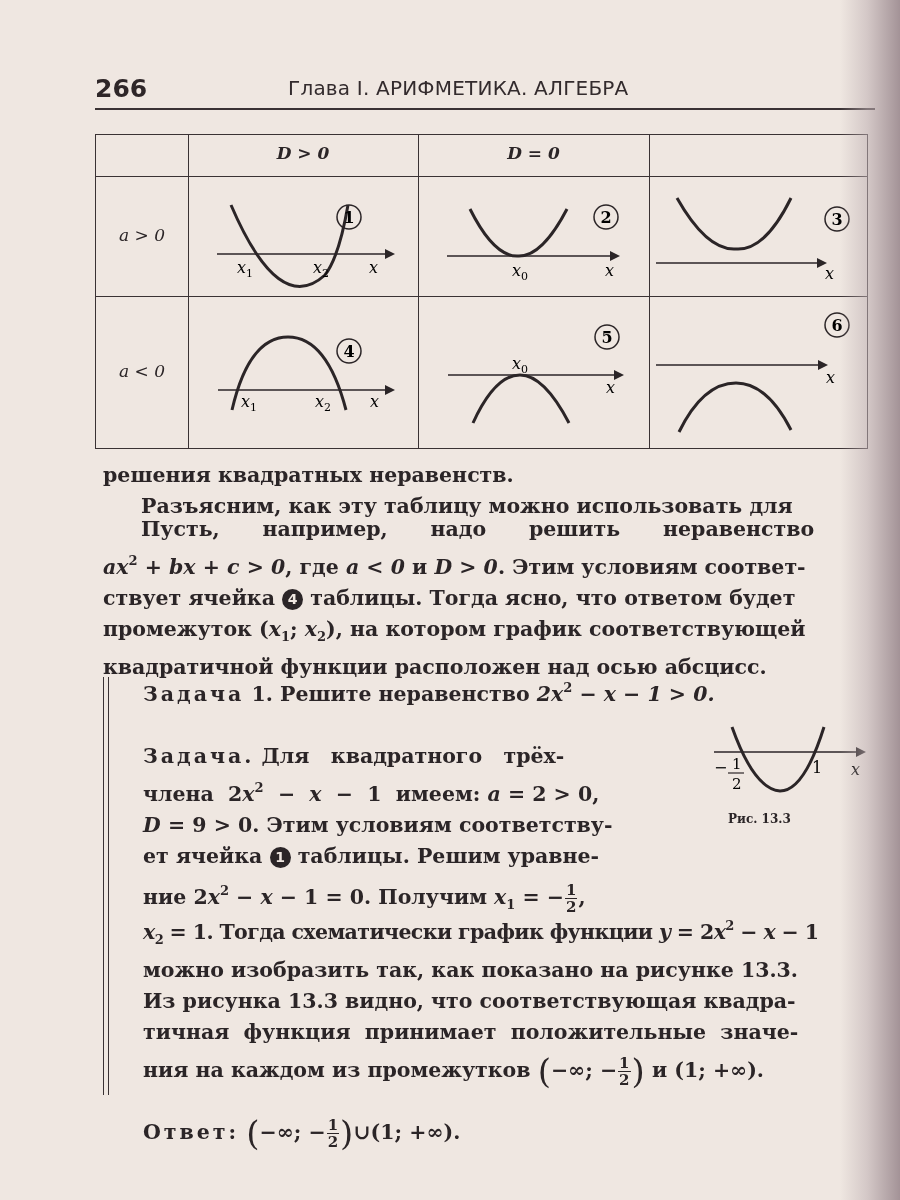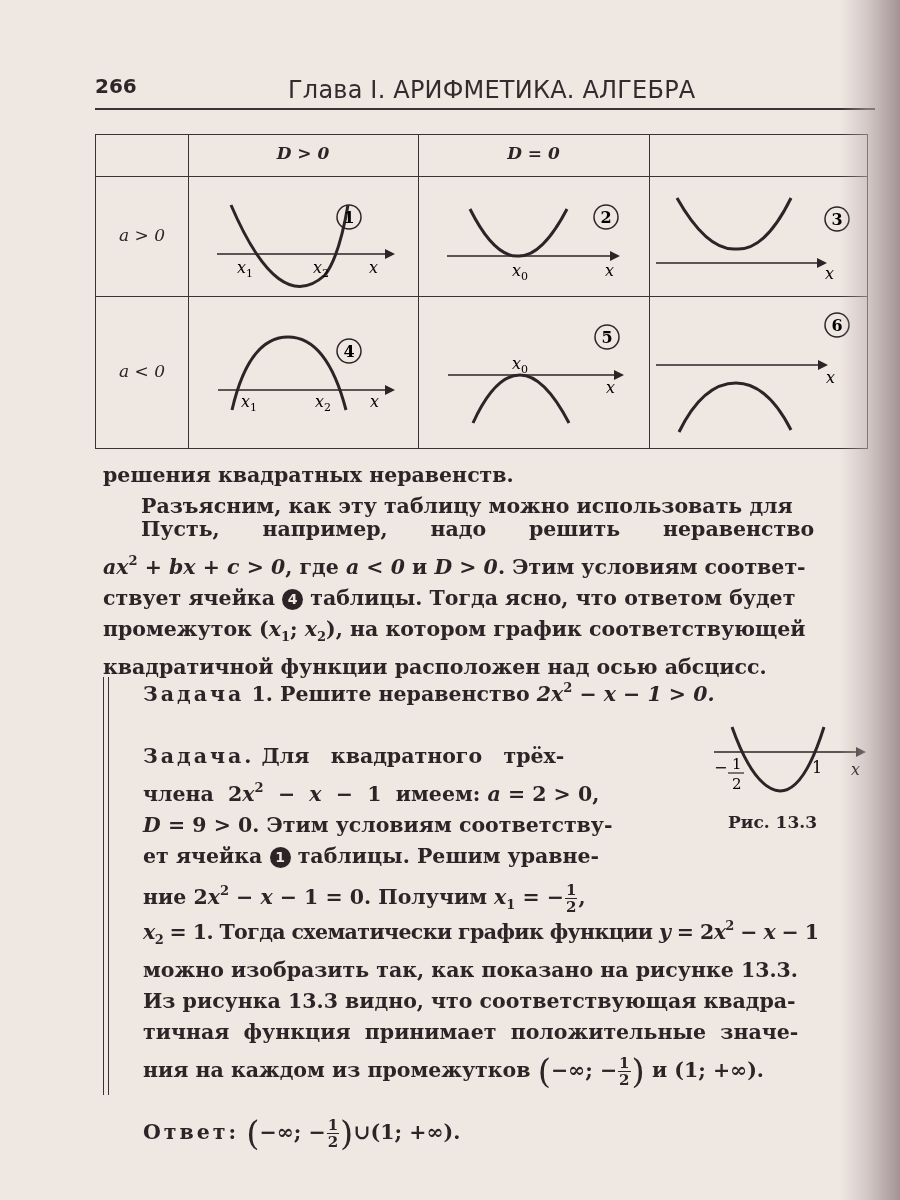--- a/index.html
+++ b/index.html
@@ -14,26 +14,26 @@
     background: linear-gradient(to right, rgba(239,231,225,0) 0%, rgba(190,175,178,0.55) 45%, rgba(150,132,138,0.85) 100%);
     pointer-events: none; z-index: 5;
   }
   .header {
     position: absolute; left: 95px; top: 74px; width: 780px; height: 34px;
     border-bottom: 2px solid #3a3234;
   }
   .page-number {
     position: absolute; left: 0; top: 0;
     font-family: "DejaVu Sans", "Liberation Sans", sans-serif;
-    font-weight: bold; font-size: 20px; color: #2e2628;
+    font-weight: bold; font-size: 25px; color: #2e2628;
   }
   .chapter-title {
     position: absolute; left: 193px; top: 2px;
     font-family: "DejaVu Sans", "Liberation Sans", sans-serif;
-    font-size: 24px; color: #332b2d; letter-spacing: 0.2px;
+    font-size: 20px; color: #332b2d; letter-spacing: 0.2px;
   }
 
   
   .table {
     position: absolute; left: 95px; top: 134px; width: 773px; height: 315px;
     border: 1.5px solid #3a3234; box-sizing: border-box;
   }
   .vline { position: absolute; top: 0; bottom: 0; width: 0; border-left: 1.5px solid #3a3234; }
   .hline { position: absolute; left: 0; right: 0; height: 0; border-top: 1.5px solid #3a3234; }
   .col-head {
@@ -71,21 +71,21 @@
     text-align: center; font-weight: bold; vertical-align: 1px; font-family: "DejaVu Sans", sans-serif;
   }
 
   .task-bar {
     position: absolute; left: 103px; top: 677px; width: 6px; height: 418px;
     border-left: 1.6px solid #3a3234; border-right: 1.6px solid #3a3234; box-sizing: border-box;
   }
   .task-block .line { font-weight: bold; }
   .fig-caption {
     position: absolute; left: 728px; top: 812px;
-    font-size: 17px; font-weight: bold;
+    font-size: 12px; font-weight: bold;
   }
 </style>
 </head>
 <body>
 
 <div class="page-shade"></div>
 
 <div class="header">
   <span class="page-number">266</span>
   <span class="chapter-title">Глава I. АРИФМЕТИКА. АЛГЕБРА</span>

